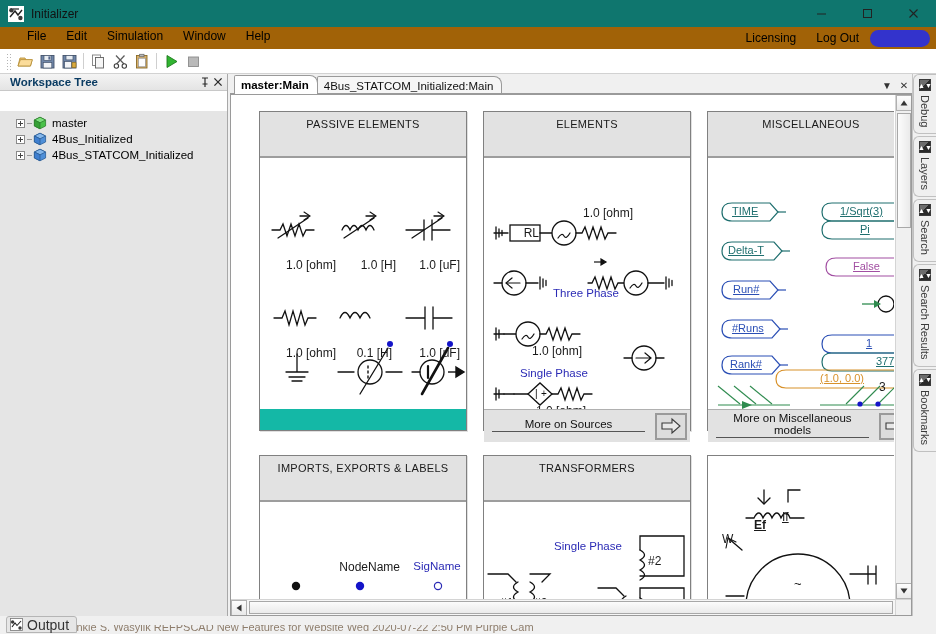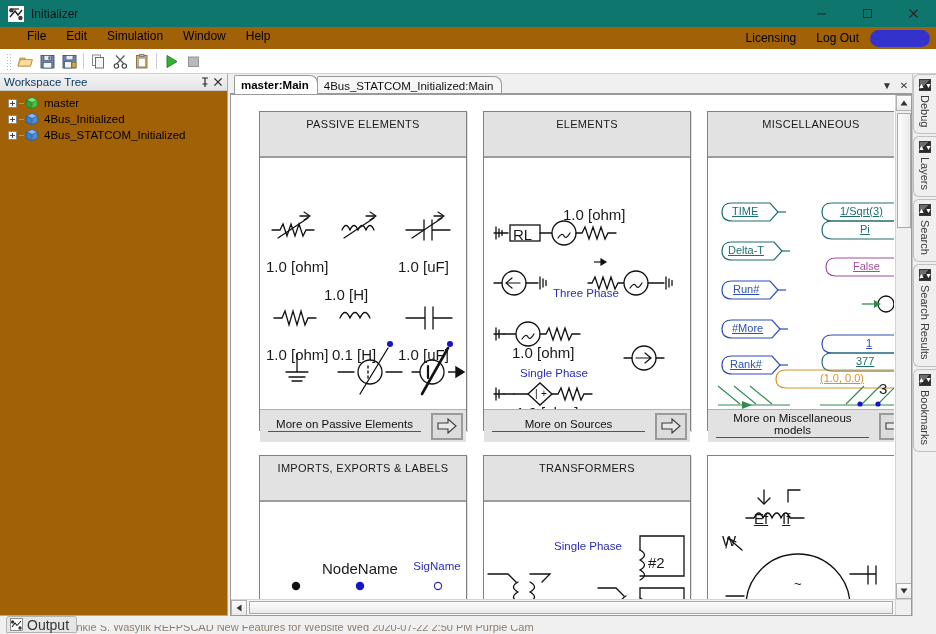--- a/index.html
+++ b/index.html
@@ -56,27 +56,27 @@
   }
 
   
   .ws-panel {
     position:absolute; left:0; top:0; width:228px; bottom:0;
     background:#fff; border:1px solid #a8a8a8; border-top:none; border-left:none;
   }
   .ws-header {
     height:17px; background:linear-gradient(#f4f4f4,#e4e4e4);
     border-bottom:1px solid #c8c8c8;
-    display:flex; align-items:center; padding:0 3px 0 4px;
-    font-size:11.5px; color:#0b3c63; font-weight:normal;
+    display:flex; align-items:center; padding:0 3px 0 10px;
+    font-size:11.5px; color:#0b3c63; font-weight:bold;
   }
   .ws-header-title { flex:1; }
   .ws-hicon { width:13px; height:13px; display:flex; align-items:center; justify-content:center;
     font-size:11px; color:#2a2a2a; }
-  .ws-body { padding:4px 0 0 2px; background:#a16207; height:calc(100% - 17px); }
+  .ws-body { padding:4px 0 0 10px; background:#e5e5e5; height:calc(100% - 17px);margin-top:20px; }
   .tree-row { display:flex; align-items:center; height:16px; padding-left:6px; }
   .expander {
     width:9px; height:9px; border:1px solid #8a8a8a; background:#fff;
     position:relative; flex:0 0 auto; margin-right:2px;
   }
   .expander::before {
     content:""; position:absolute; left:1px; top:3.5px; width:5px; height:1px; background:#444;
   }
   .expander::after {
     content:""; position:absolute; left:3px; top:1.5px; width:1px; height:5px; background:#444;
@@ -138,22 +138,22 @@
   .lp-footer-link {
     flex:1; text-align:center; font-size:11.5px; color:#101010;
     border-bottom:1px solid #555; margin:0 10px 2px 8px; padding-bottom:1px;
   }
   .arrow-btn {
     width:32px; height:27px; border:2px solid #9a9a9a; background:#dcdcdc;
     margin-right:3px; display:flex; align-items:center; justify-content:center;
     flex:0 0 auto;
   }
   .sym-lbl {
-    position:absolute; font-size:15px; color:#1a1a1a; white-space:nowrap;
-    text-align:left;
+    position:absolute; font-size:12px; color:#1a1a1a; white-space:nowrap;
+    text-align:right;
   }
   .blue-lbl {
     position:absolute; font-size:11.5px; color:#2b2bb5; white-space:nowrap; text-align:center;
   }
   .tag-txt {
     position:absolute; font-size:11px; white-space:nowrap;
     text-decoration:underline;
   }
 
   
@@ -454,33 +454,25 @@
               </g>
               <circle cx="130" cy="186" r="3" fill="#1414c8"></circle>
               <circle cx="190" cy="186" r="3" fill="#1414c8"></circle>
 
               <g stroke="#111" fill="#111" stroke-width="1.4">
                 <line x1="188" y1="214" x2="200" y2="214"></line>
                 <path d="M196 209 L204 214 L196 219 Z"></path>
               </g>
             </svg>
             <span class="sym-lbl" style="left:6px; top:100px; width:70px;">1.0 [ohm]</span>
-            <span class="sym-lbl" style="left:64px; top:100px; width:60px;margin-top:28px;">1.0 [H]</span>
+            <span class="sym-lbl" style="left:76px; top:100px; width:60px;">1.0 [H]</span>
             <span class="sym-lbl" style="left:138px; top:100px; width:62px;">1.0 [uF]</span>
             <span class="sym-lbl" style="left:6px; top:188px; width:70px;">1.0 [ohm]</span>
             <span class="sym-lbl" style="left:72px; top:188px; width:60px;">0.1 [H]</span>
             <span class="sym-lbl" style="left:138px; top:188px; width:62px;">1.0 [uF]</span>
-          </div>
-          <div class="lp-footer">
-            <span class="lp-footer-link">More on Passive Elements</span>
-            <span class="arrow-btn">
-              <svg width="22" height="18" viewBox="0 0 22 18">
-                <path d="M2 6 L12 6 L12 2 L20 9 L12 16 L12 12 L2 12 Z" fill="#e8e8e8" stroke="#3a3a3a" stroke-width="1.1"></path>
-              </svg>
-            </span>
           </div>
         </div>
 
         <div class="libpanel" style="left:248px; top:16px; width:208px; height:320px;">
           <div class="lp-title">ELEMENTS</div>
           <div class="lp-body" style="height:251px;">
             <svg width="206" height="251" viewBox="0 0 206 251">
               <g stroke="#111" fill="none" stroke-width="1.3" stroke-linecap="round">
 
                 <path d="M10 75 L24 75"></path>
@@ -594,28 +586,28 @@
                 <line x1="156" y1="228" x2="138" y2="246"></line>
                 <line x1="112" y1="247" x2="196" y2="247"></line>
               </g>
               <circle cx="152" cy="246" r="2.6" fill="#1414c8"></circle>
               <circle cx="170" cy="246" r="2.6" fill="#1414c8"></circle>
             </svg>
             
             <span class="tag-txt" style="left:24px; top:47px; color:#1f6f6f;">TIME</span>
             <span class="tag-txt" style="left:20px; top:86px; color:#1f6f6f;">Delta-T</span>
             <span class="tag-txt" style="left:25px; top:125px; color:#2b4fb5;">Run#</span>
-            <span class="tag-txt" style="left:24px; top:164px; color:#2b4fb5;">#More</span>
+            <span class="tag-txt" style="left:24px; top:164px; color:#2b4fb5;">#Runs</span>
             <span class="tag-txt" style="left:22px; top:200px; color:#2b4fb5;">Rank#</span>
             
             <span class="tag-txt" style="left:132px; top:47px; color:#1f6f6f;">1/Sqrt(3)</span>
             <span class="tag-txt" style="left:152px; top:65px; color:#1f6f6f;">Pi</span>
             <span class="tag-txt" style="left:145px; top:102px; color:#a24fa2;">False</span>
             <span class="tag-txt" style="left:158px; top:179px; color:#2b4fb5;">1</span>
-            <span class="tag-txt" style="left:148px; top:197px; color:#1f6f6f;">377</span>
+            <span class="tag-txt" style="left:168px; top:197px; color:#1f6f6f;">377</span>
             <span class="tag-txt" style="left:112px; top:214px; color:#d8912a;">(1.0, 0.0)</span>
             
             <span class="sym-lbl" style="left:171px; top:222px;">3</span>
             
             
             
             <span class="blue-lbl" style="left:8px; top:252px; width:190px;">Merging to / Tapping from</span>
             <span class="blue-lbl" style="left:8px; top:266px; width:190px;">Arrays</span>
           </div>
           <div class="lp-footer">
@@ -693,21 +685,21 @@
 
                 <path d="M20 82 L34 94"></path>
                 <path d="M18 92 L20 82 L28 86" stroke-width="1.1"></path>
 
                 <path d="M18 140 L36 140"></path>
 
                 <path d="M142 118 L168 118 M160 110 L160 128 M168 110 L168 128"></path>
               </g>
               <text x="86" y="132" font-family="Liberation Sans, sans-serif" font-size="13" fill="#111">~</text>
             </svg>
-            <span class="sym-lbl" style="left:46px; top:54px; text-decoration:underline;">Ef</span>
+            <span class="sym-lbl" style="left:46px; top:62px; text-decoration:underline;font-weight:bold;">Ef</span>
             <span class="sym-lbl" style="left:74px; top:54px; text-decoration:underline;">If</span>
             <span class="sym-lbl" style="left:14px; top:76px;">W</span>
             
             
           </div>
 
         </div>
 
       </div>
 

